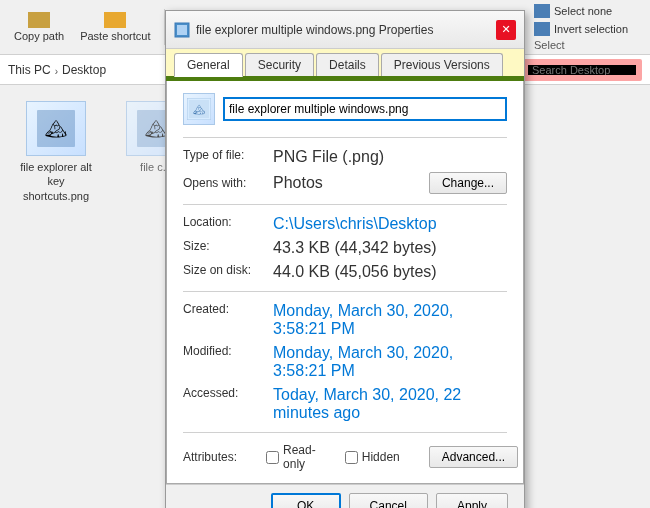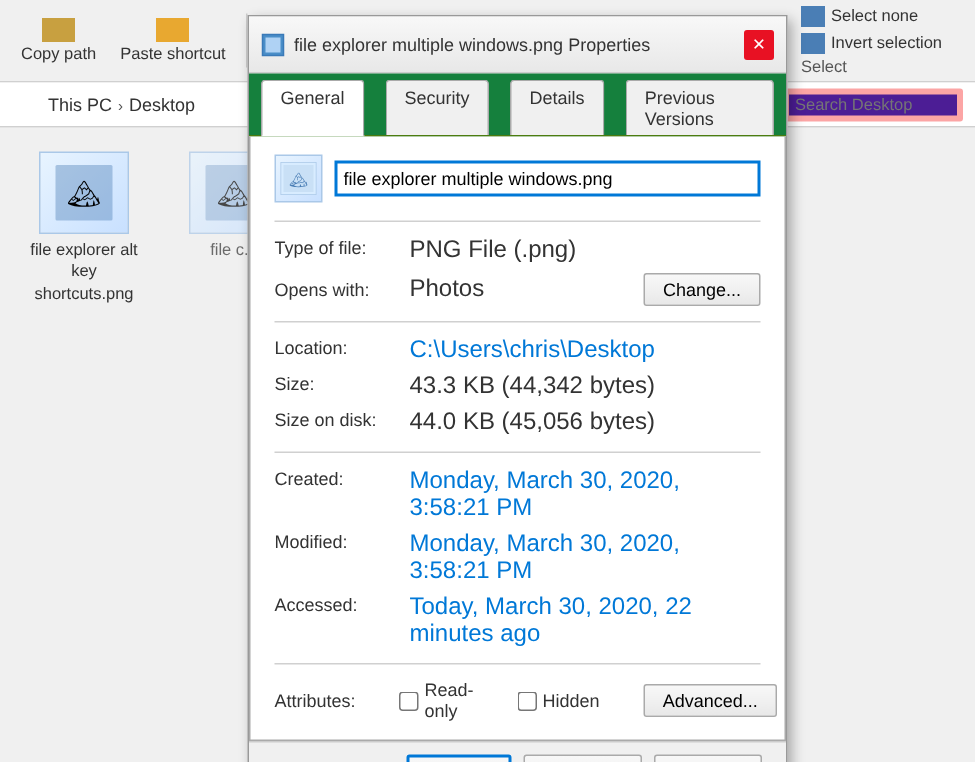--- a/index.html
+++ b/index.html
@@ -90,38 +90,37 @@
       padding: 0 8px;
       gap: 4px;
     }
 
     .address-text {
       font-size: 12px;
       color: #333;
       display: flex;
       align-items: flex-end;
       gap: 4px;
-      margin-left: 24px;
     }
 
     .chevron {
       color: #555;
       font-size: 10px;
     }
 
     .search-box {
       margin-left: auto;
       width: 120px;
       height: 22px;
-      border: 4px solid #fca5a5;
+      border: 6px solid #fca5a5;
       border-radius: 2px;
       padding: 0 4px;
       font-size: 11px;
       color: #888;
-      background: #4c1d95;
+      background: #000000;
     }
 
     
     .file-area {
       display: flex;
       height: calc(100% - 85px);
     }
 
     .file-content {
       flex: 1;
@@ -231,24 +230,24 @@
       border-radius: 2px;
       cursor: pointer;
       font-size: 11px;
       display: flex;
       align-items: center;
       justify-content: center;
     }
 
     .dialog-tabs {
       display: flex;
-      background: #15803d;
-      border-bottom: 1px solid #4d7c0f;
+      background: #fef9c3;
+      border-bottom: 5px solid #4d7c0f;
       padding: 4px 8px 0;
-      gap: 14px;
+      gap: 2px;
     }
 
     .dialog-tab {
       padding: 4px 12px;
       font-size: 12px;
       cursor: pointer;
       border: 1px solid #aaa;
       border-bottom: none;
       border-radius: 3px 3px 0 0;
       background: #f0f0f0;

